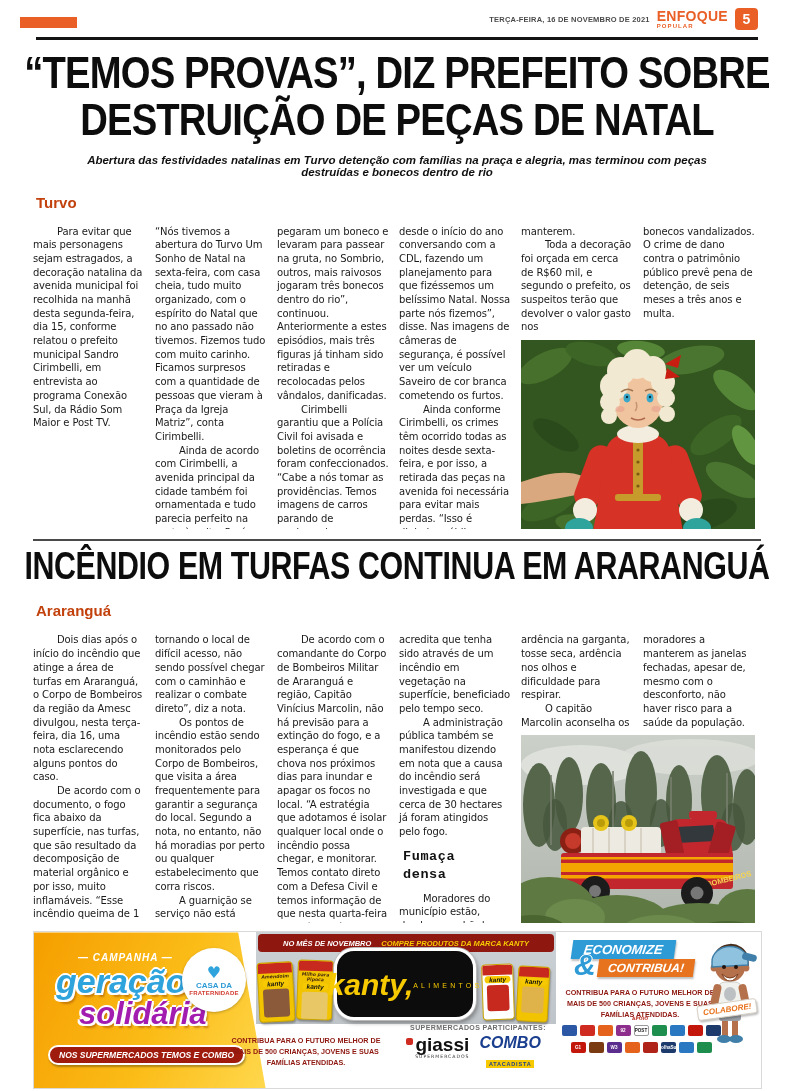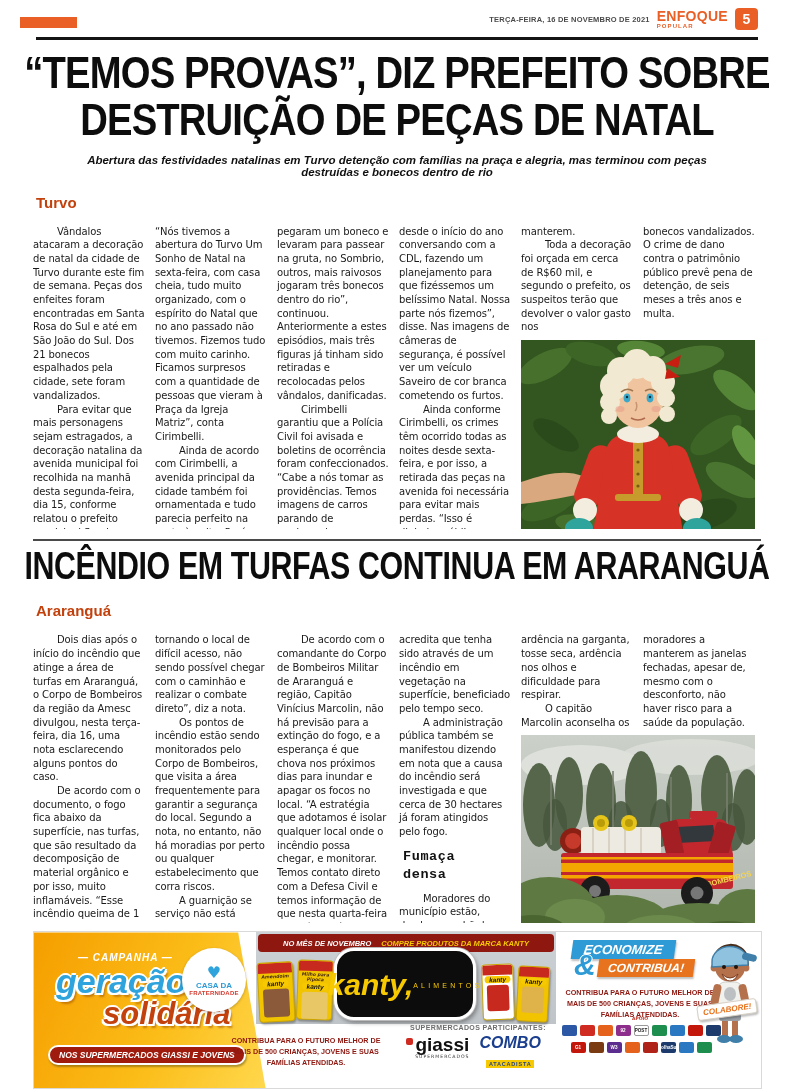--- a/index.html
+++ b/index.html
@@ -50,22 +50,22 @@
   .ad-mid { position:absolute; left:222px; top:0; width:300px; height:158px;
             background:linear-gradient(180deg,#cdd2d6 0,#bfc4c8 58%,#ffffff 58%); }
   .ad-left { position:absolute; left:0; top:0; width:232px; height:158px;
              background:linear-gradient(115deg,#F59E00 0%,#FBBC17 55%,#FFD84D 100%);
              clip-path:polygon(0 0,88% 0,100% 100%,0 100%); }
   .camp-label { position:absolute; left:44px; top:20px; color:#fff; font-family:"Liberation Sans",sans-serif;
                 font-weight:bold; font-style:italic; font-size:10px; letter-spacing:1px; }
   .camp-1 { position:absolute; left:22px; top:30px; font-family:"Liberation Sans",sans-serif; font-weight:900; font-style:italic;
             font-size:34px; color:#2FA3DC;
             text-shadow:2px 0 0 #fff,-2px 0 0 #fff,0 2px 0 #fff,0 -2px 0 #fff,2px 2px 0 #fff,-2px 2px 0 #fff,3px 4px 2px rgba(150,70,0,.5); }
-  .camp-2 { position:absolute; left:69px; top:64px; font-family:"Liberation Sans",sans-serif; font-weight:900; font-style:italic;
-            font-size:31px; color:#c2410c;
+  .camp-2 { position:absolute; left:45px; top:64px; font-family:"Liberation Sans",sans-serif; font-weight:900; font-style:italic;
+            font-size:31px; color:#a21caf;
             text-shadow:2px 0 0 #fff,-2px 0 0 #fff,0 2px 0 #fff,0 -2px 0 #fff,2px 2px 0 #fff,-2px 2px 0 #fff,3px 4px 2px rgba(150,70,0,.5); }
   .camp-banner { position:absolute; left:14px; top:113px; background:#9E1B0E; border:2px solid #fff; border-radius:12px;
                  padding:3px 9px; color:#fff; font-family:"Liberation Sans",sans-serif; font-weight:bold; font-style:italic; font-size:8.5px;
                  box-shadow:1px 2px 2px rgba(0,0,0,.3); white-space:nowrap; }
   .casa { position:absolute; left:148px; top:16px; width:64px; height:64px; background:#fff; border-radius:50%;
           display:flex; flex-direction:column; align-items:center; justify-content:center; box-shadow:0 1px 3px rgba(0,0,0,.25); text-align:center; }
   .casa .heart { color:#2FA3DC; font-size:16px; line-height:1; }
   .casa .l1 { color:#2E9BD6; font-family:"Liberation Sans",sans-serif; font-weight:bold; font-size:8px; }
   .casa .l2 { color:#D23B2F; font-family:"Liberation Sans",sans-serif; font-weight:bold; font-size:6px; letter-spacing:.2px; }
 
@@ -149,21 +149,20 @@
 
   <div class="h1wrap">
     <div class="h1">“TEMOS PROVAS”, DIZ PREFEITO SOBRE DESTRUIÇÃO DE PEÇAS DE NATAL</div>
   </div>
   <p class="subhead">Abertura das festividades natalinas em Turvo detenção com famílias na praça e alegria, mas terminou com peças destruídas e bonecos dentro de rio</p>
 
   <h3 class="section-label">Turvo</h3>
 
   <div class="cols art1-cols">
     <div class="col">
-      <p>Vândalos atacaram a decoração de natal da cidade de Turvo durante este fim de semana. Peças dos enfeites foram encontradas em Santa Rosa do Sul e até em São João do Sul. Dos 21 bonecos espalhados pela cidade, sete foram vandalizados.</p>
       <p>Para evitar que mais personagens sejam estragados, a decoração natalina da avenida municipal foi recolhida na manhã desta segunda-feira, dia 15, conforme relatou o prefeito municipal Sandro Cirimbelli, em entrevista ao programa Conexão Sul, da Rádio Som Maior e Post TV.</p>
     </div>
     <div class="col">
       <p class="flush">“Nós tivemos a abertura do Turvo Um Sonho de Natal na sexta-feira, com casa cheia, tudo muito organizado, com o espírito do Natal que no ano passado não tivemos. Fizemos tudo com muito carinho. Ficamos surpresos com a quantidade de pessoas que vieram à Praça da Igreja Matriz”, conta Cirimbelli.</p>
       <p>Ainda de acordo com Cirimbelli, a avenida principal da cidade também foi ornamentada e tudo parecia perfeito na sexta à noite. Porém, o espírito natalino parece não ter contagiado todo mundo. “Duas, três horas da manhã,</p>
     </div>
     <div class="col">
       <p class="flush">pegaram um boneco e levaram para passear na gruta, no Sombrio, outros, mais raivosos jogaram três bonecos dentro do rio”, continuou. Anteriormente a estes episódios, mais três figuras já tinham sido retiradas e recolocadas pelos vândalos, danificadas.</p>
       <p>Cirimbelli garantiu que a Polícia Civil foi avisada e boletins de ocorrência foram confeccionados. “Cabe a nós tomar as providências. Temos imagens de carros parando de madrugada para furtar, temos provas. Para nós é uma decepção. Estamos</p>
     </div>
@@ -361,21 +360,21 @@
     </div>
   </div>
 
   <div class="ad">
     <div class="ad-mid"></div>
 
     <div class="ad-left"></div>
     <div class="camp-label">— CAMPANHA —</div>
     <div class="camp-1">geração</div>
     <div class="camp-2">solidária</div>
-    <div class="camp-banner">NOS SUPERMERCADOS GIASSI E JOVENS</div>
+    <div class="camp-banner">NOS SUPERMERCADOS TEMOS E COMBO</div>
     <div class="casa">
       <div class="heart">♥</div>
       <div class="l1">CASA DA</div>
       <div class="l2">FRATERNIDADE</div>
     </div>
 
     <div class="ad-strip">
       <span class="strip-l">NO MÊS DE NOVEMBRO</span>
       <span class="strip-r">COMPRE PRODUTOS DA MARCA KANTY</span>
     </div>

